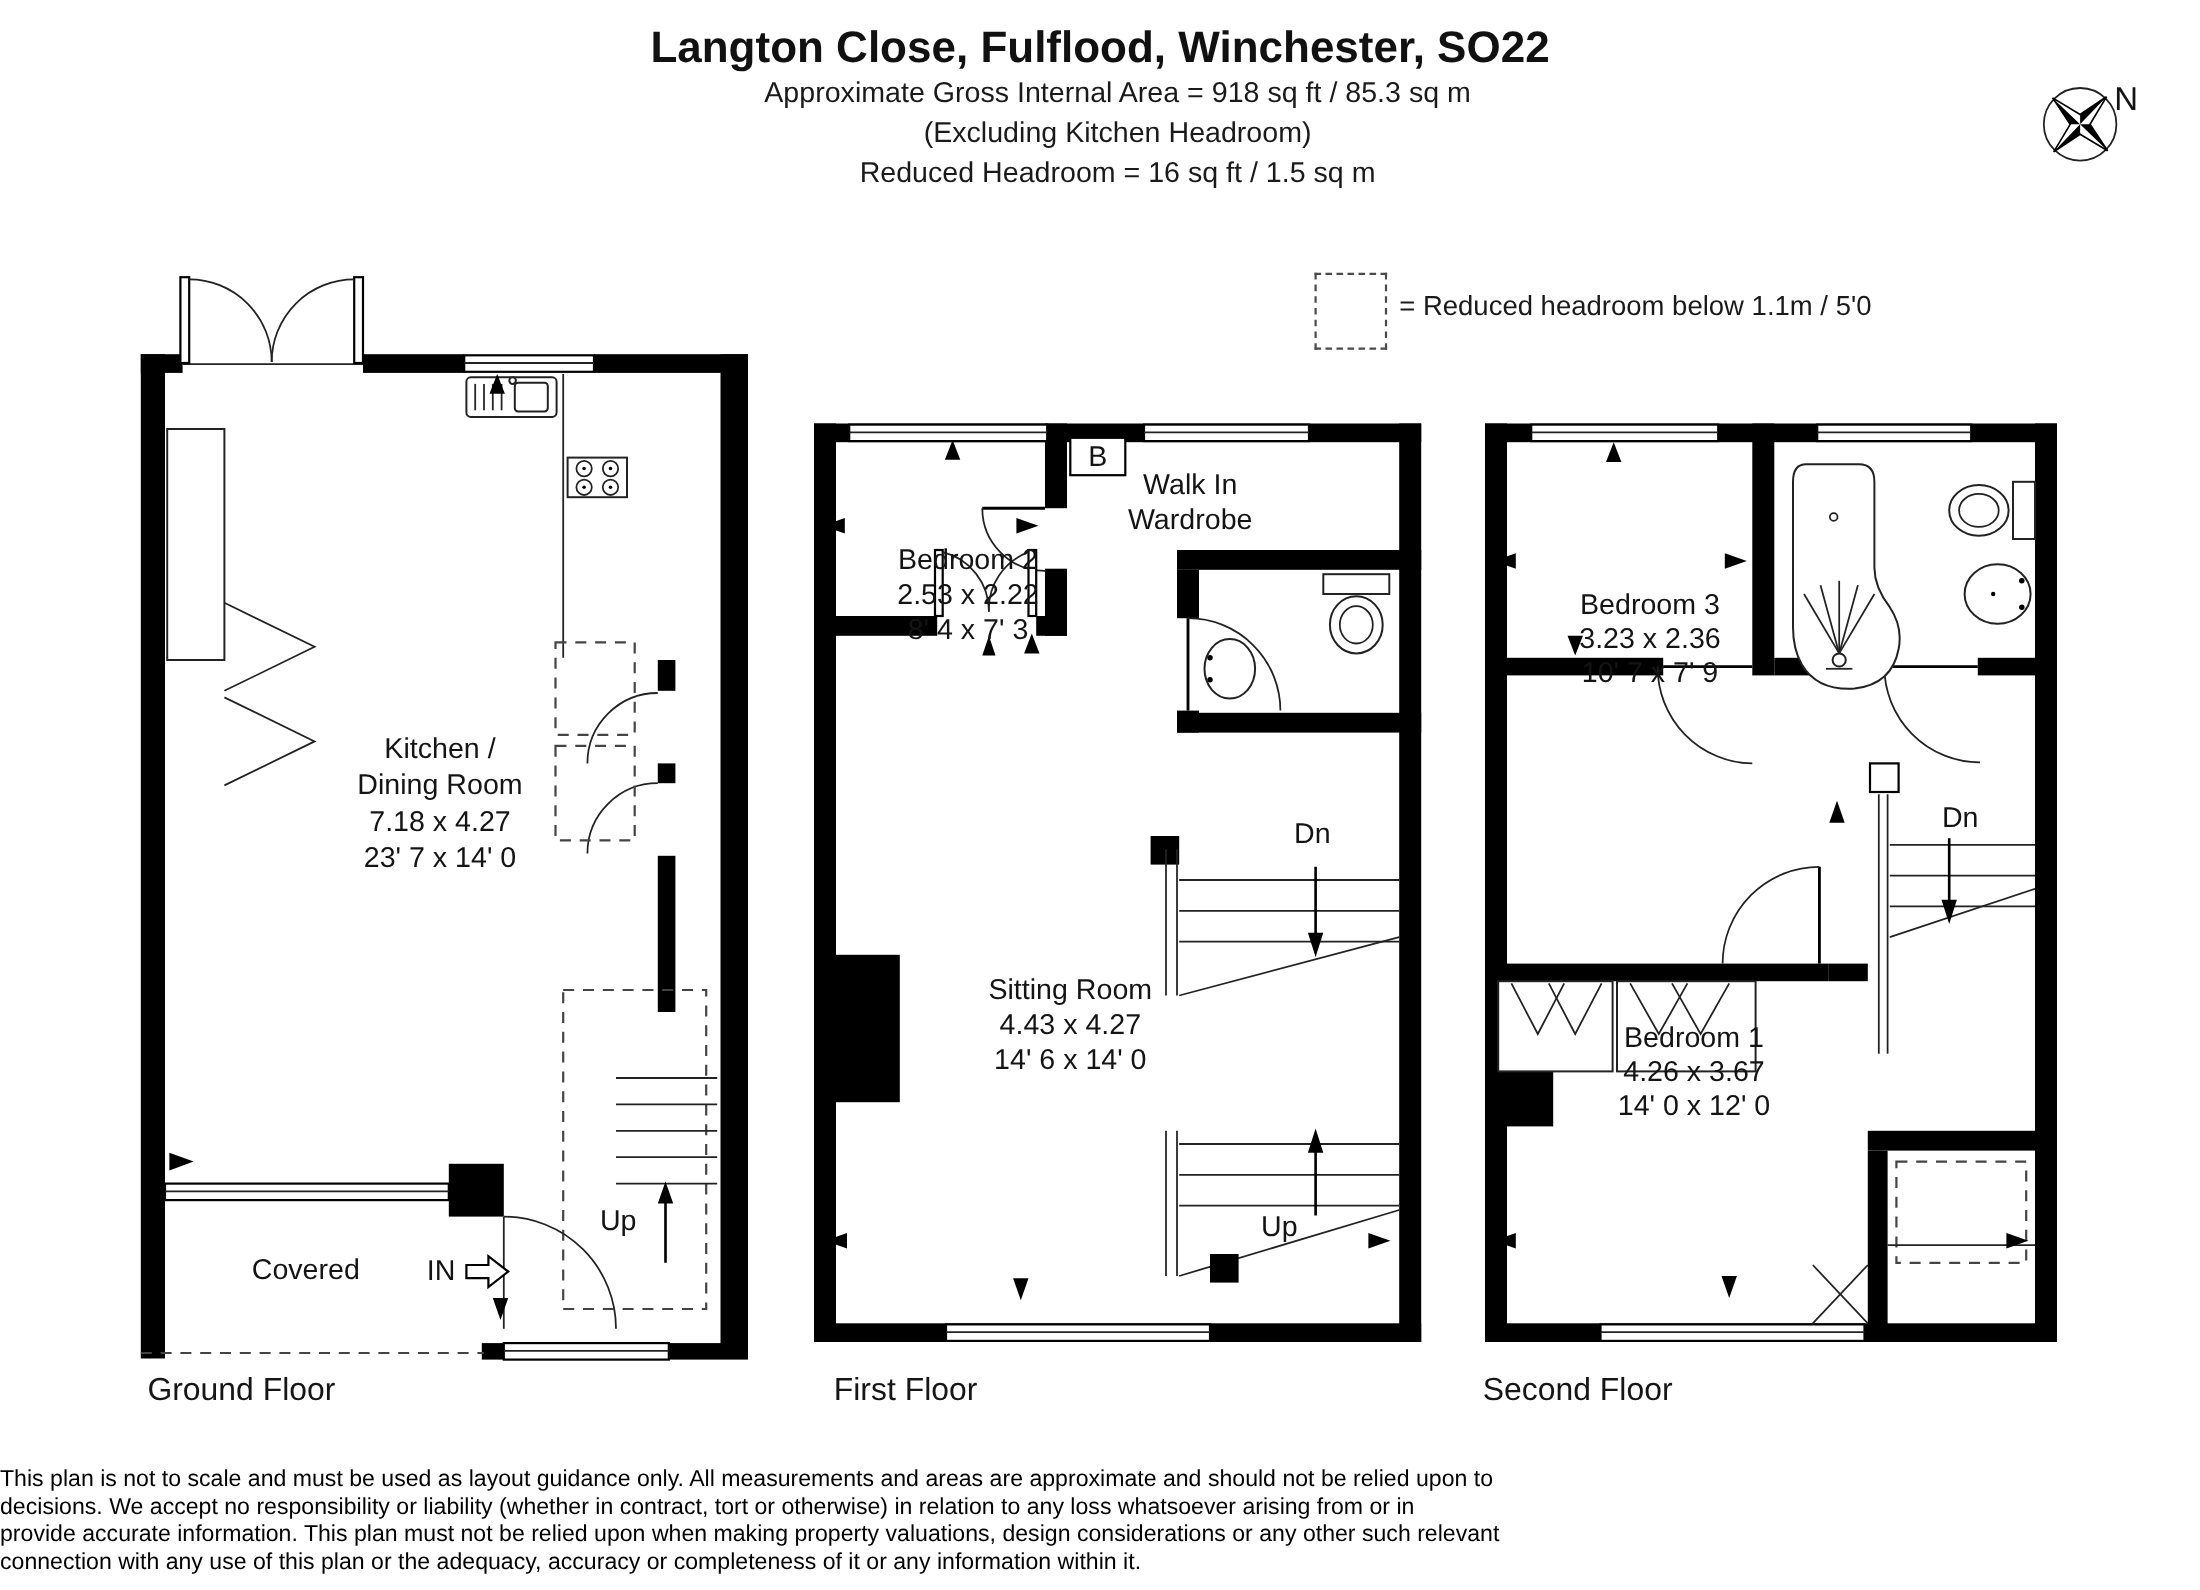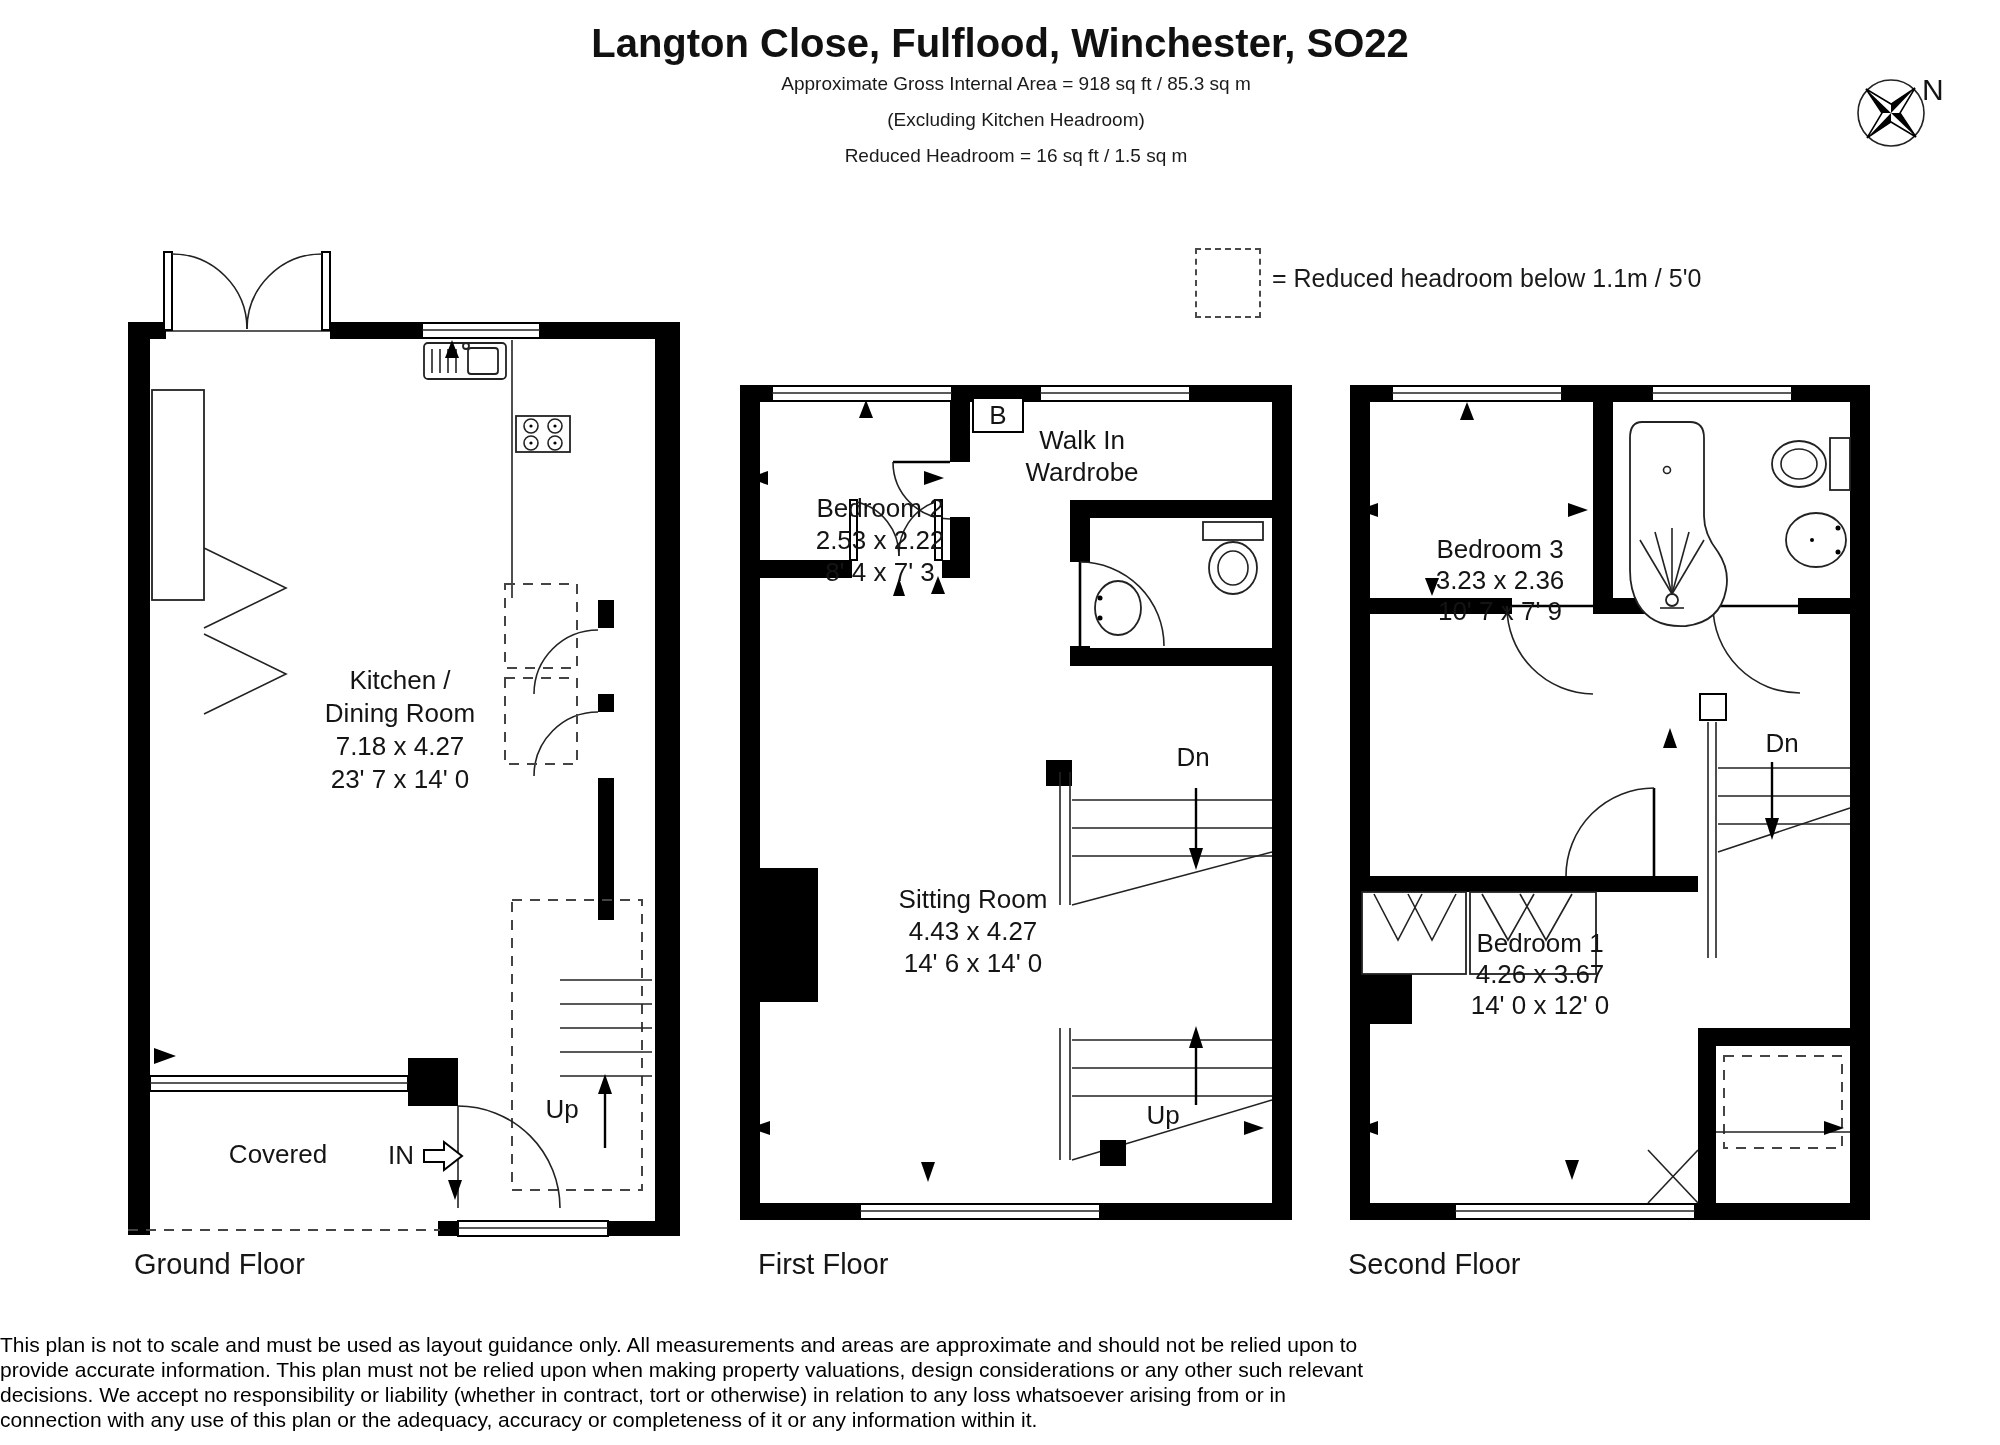--- a/index.html
+++ b/index.html
@@ -1,20 +1,20 @@
 <!DOCTYPE html>
 <html><head>
 <meta charset="utf-8">
 <style>
   html,body{margin:0;padding:0;background:#fff;}
   .canvas{position:relative;width:2000px;height:1445px;background:#fff;overflow:hidden;
           font-family:"Liberation Sans",sans-serif;color:#111;border-radius:28px;}
   .header{position:absolute;left:0;top:20px;width:2000px;text-align:center;}
   .title{font-size:40px;font-weight:bold;line-height:46px;color:#111;}
-  .subline{font-size:19px;line-height:36px;color:#1a1a1a;padding-left:32px;}
+  .subline{font-size:26px;line-height:36px;color:#1a1a1a;padding-left:32px;}
   .legend-box{position:absolute;left:1195px;top:248px;width:62px;height:66px;border:2px dashed #4a4a4a;}
   .legend-text{position:absolute;left:1272px;top:264px;font-size:25px;color:#1a1a1a;white-space:nowrap;}
   .floor-label{position:absolute;font-size:29px;color:#161616;white-space:nowrap;}
   .footer{position:absolute;left:0;top:1332px;width:2000px;text-align:left;
           font-size:21px;line-height:25px;color:#000;}
   svg{position:absolute;left:0;top:0;}
   svg text{font-family:"Liberation Sans",sans-serif;fill:#141414;}
   .wall{fill:#000;}
   .win{fill:#fff;stroke:#000;stroke-width:2;}
   .thin{fill:none;stroke:#222;stroke-width:1.6;}
@@ -39,22 +39,22 @@
 
   <div class="legend-box"></div>
   <div class="legend-text">= Reduced headroom below 1.1m / 5'0</div>
 
   <div class="floor-label" style="left:134px;top:1248px;">Ground Floor</div>
   <div class="floor-label" style="left:758px;top:1248px;">First Floor</div>
   <div class="floor-label" style="left:1348px;top:1248px;">Second Floor</div>
 
   <div class="footer">
     <div>This plan is not to scale and must be used as layout guidance only. All measurements and areas are approximate and should not be relied upon to</div>
+    <div>decisions. We accept no responsibility or liability (whether in contract, tort or otherwise) in relation to any loss whatsoever arising from or in</div>
     <div>provide accurate information. This plan must not be relied upon when making property valuations, design considerations or any other such relevant</div>
-    <div>decisions. We accept no responsibility or liability (whether in contract, tort or otherwise) in relation to any loss whatsoever arising from or in</div>
     <div>connection with any use of this plan or the adequacy, accuracy or completeness of it or any information within it.</div>
   </div>
 
   <svg width="2000" height="1445" viewBox="0 0 2000 1445">
 
     <g>
       <circle cx="1891" cy="113" r="33" class="thin" stroke-width="2"></circle>
       <path d="M 1915 88 L 1900 113 L 1916 137 L 1891 122 L 1867 138 L 1882 113 L 1866 89 L 1891 104 Z" fill="#fff" stroke="#000" stroke-width="1.5"></path>
       <polygon class="mark" points="1891,113 1915,88 1891,104"></polygon>
       <polygon class="mark" points="1891,113 1916,137 1900,113"></polygon>

